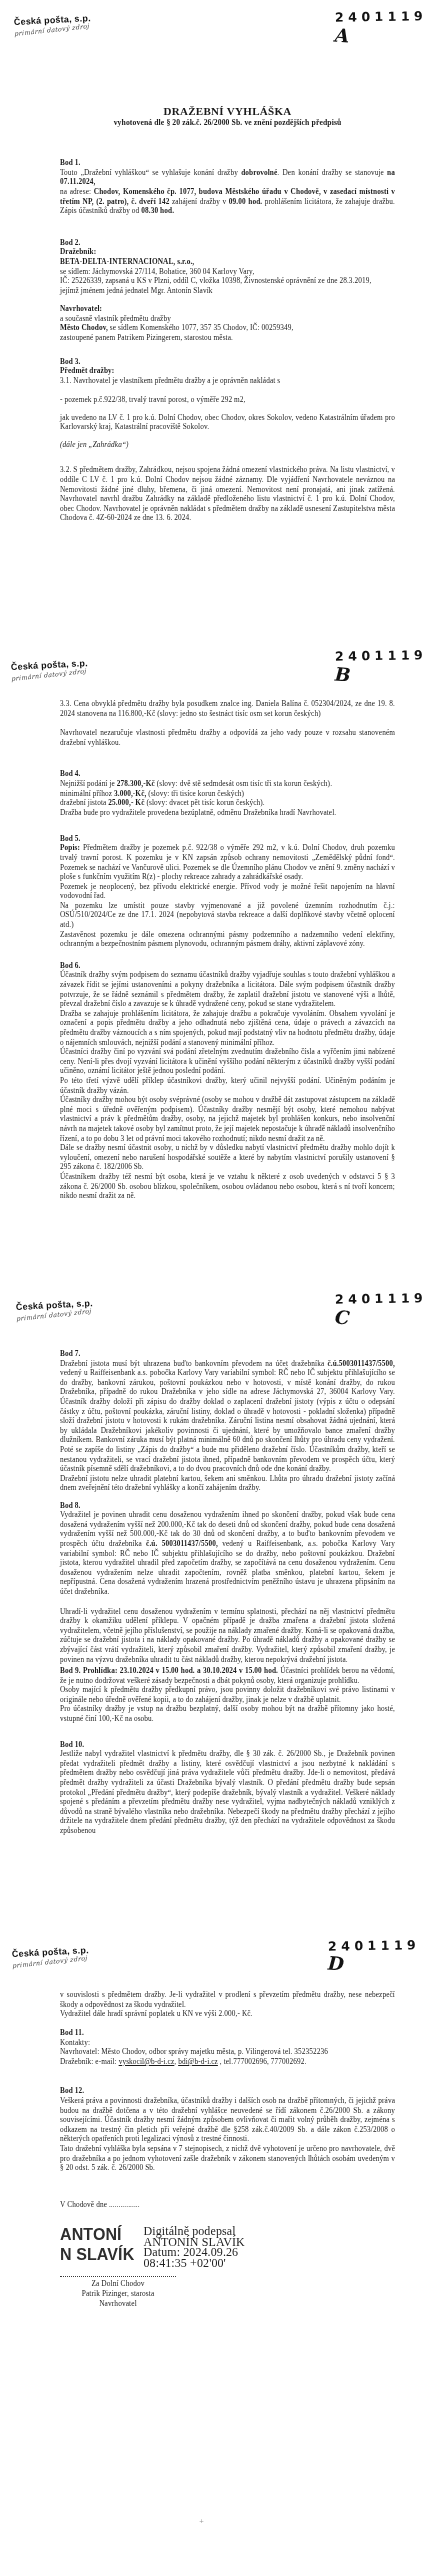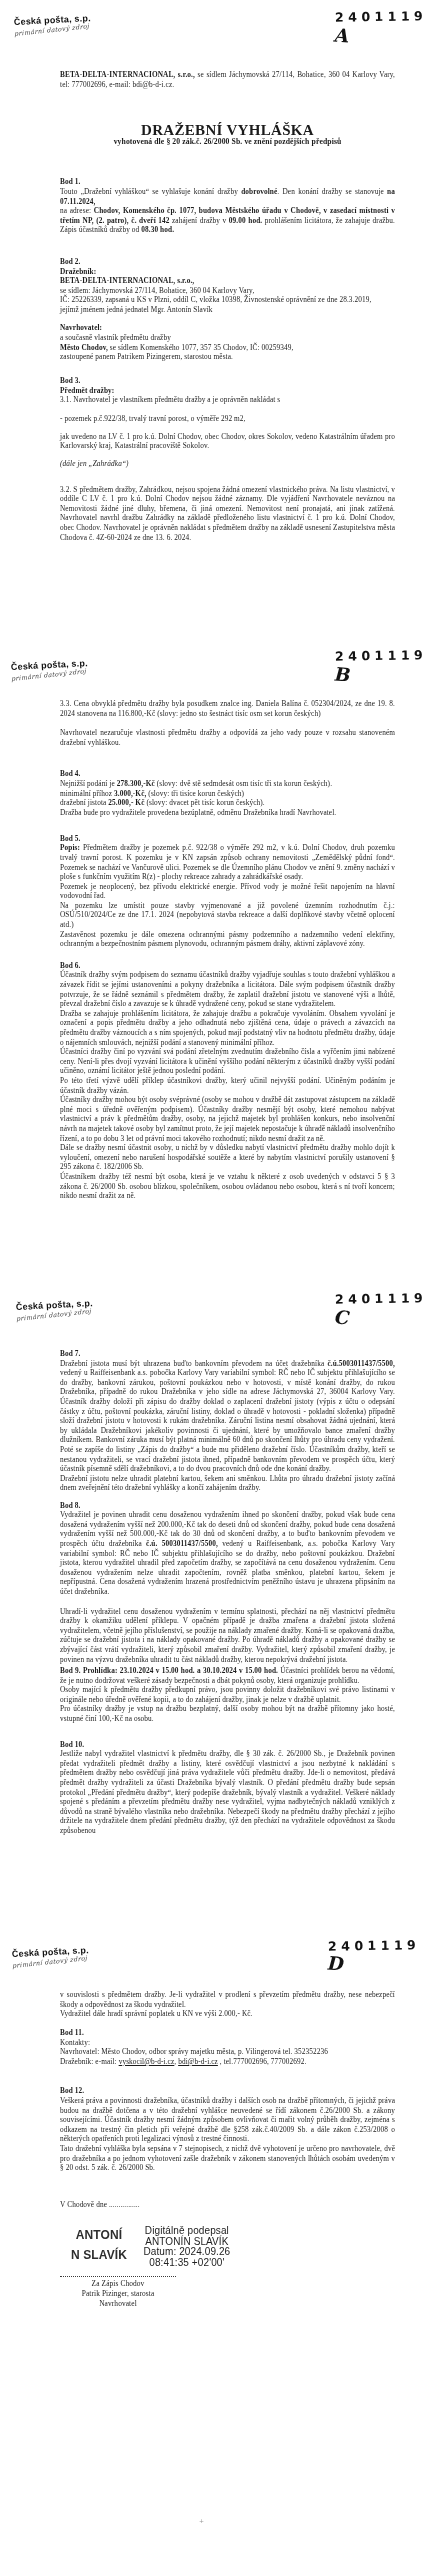--- a/index.html
+++ b/index.html
@@ -13,46 +13,45 @@
   .b{font-weight:bold;}
   .i{font-style:italic;}
   .u{text-decoration:underline;}
   .ctr{text-align:center;}
   .post-stamp{position:absolute;transform:rotate(-3deg);color:#111;}
   .post-org{font-family:"Liberation Sans","DejaVu Sans",sans-serif;font-weight:bold;font-size:9px;letter-spacing:0.2px;}
   .post-sub{font-family:"DejaVu Serif",serif;font-style:italic;font-size:6.3px;transform:rotate(-3deg) skewX(-6deg);opacity:.82;margin-top:0.5px;letter-spacing:0.3px;white-space:nowrap;}
   .doc-number{position:absolute;display:flex;align-items:flex-start;gap:5.5px;color:#131313;flex-direction:column;}
   .doc-num-digits{font-family:"DejaVu Sans",sans-serif;font-weight:bold;font-size:12.6px;letter-spacing:4.4px;transform:rotate(-1deg);}
   .doc-num-letter{font-family:"DejaVu Serif",serif;font-weight:bold;font-style:italic;font-size:18.6px;line-height:1;margin-top:-2.7px;transform:rotate(4deg);}
-  .title{font-size:15px;font-weight:bold;letter-spacing:0.3px;}
+  .title{font-size:11px;font-weight:bold;letter-spacing:0.3px;}
   .subtitle{font-size:7.7px;font-weight:bold;margin-top:1.1px;}
   .sig-row{display:flex;gap:5.5px;}
-  .sig-name{font-family:"Liberation Sans","DejaVu Sans",sans-serif;font-weight:bold;font-size:12px;line-height:20px;color:#2e2e2e;width:78px;text-align:center;}
-  .sig-details{font-family:Liberation Sans, sans-serif;font-size:10px;line-height:10.4px;color:#222;padding-top:1.6px;text-align:center;}
+  .sig-name{font-family:"Liberation Sans","DejaVu Sans",sans-serif;font-weight:bold;font-size:16px;line-height:20px;color:#2e2e2e;width:78px;}
+  .sig-details{font-family:Liberation Serif, serif;font-size:12px;line-height:10.4px;color:#222;padding-top:1.6px;}
   .sig-cols{display:flex;justify-content:space-between;padding-right:12px;}
   .sig-col{text-align:center;font-size:7.4px;line-height:10px;}
   .sig-col.left{width:138px;}
   .sig-col.right{width:116px;}
   .dotted{border-top:1.1px dotted #3a3a3a;height:0;margin-bottom:2.7px;}
   .artifact{position:absolute;color:#9a9a9a;font-size:6px;font-family:"DejaVu Sans",sans-serif;}
 </style>
 </head>
 <body>
 
 <div class="page">
   <div class="post-stamp" style="left:13.7px;top:15.3px">
     <div class="post-org">Česká pošta, s.p.</div>
     <div class="post-sub">primární datový zdroj</div>
   </div>
   <div class="doc-number" style="left:335px;top:8.8px">
     <span class="doc-num-digits">2401119</span>
     <span class="doc-num-letter">A</span>
   </div>
   <div class="content" style="top:70px">
-    <p class="p"><span class="b">BETA-DELTA-INTERNACIONAL, s.r.o.,</span><span> se sídlem Jáchymovská 27/114, Bohatice, 360 04 Karlovy Vary, tel: 777002696, e-mail: bdi@b-d-i.cz.</span></p>
     <div class="ctr" style="margin-top:37px">
       <div class="title">DRAŽEBNÍ VYHLÁŠKA</div>
       <div class="subtitle">vyhotovená dle § 20 zák.č. 26/2000 Sb. ve znění pozdějších předpisů</div>
     </div>
     <div class="h" style="margin-top:31px">Bod 1.</div>
     <p class="p"><span>Touto „Dražební vyhláškou“ se vyhlašuje konání dražby </span><span class="b">dobrovolné</span><span>.  Den konání dražby se stanovuje </span><span class="b">na 07.11.2024,</span><br>
       <span>na adrese: </span><span class="b">Chodov,  Komenského čp. 1077, budova Městského úřadu v Chodově, v zasedací místnosti v třetím NP, (2. patro), č. dveří 142</span><span> zahájení  dražby v </span><span class="b">09.00  hod.</span><span> prohlášením licitátora, že zahajuje dražbu. Zápis účastníků dražby od </span><span class="b">08.30 hod.</span></p>
     <div class="h" style="margin-top:22px">Bod 2.</div>
     <div class="ln b">Dražebník:</div>
     <div class="ln b">BETA-DELTA-INTERNACIONAL, s.r.o.,</div>
@@ -160,21 +159,21 @@
       <div class="sig-details">
         <div>Digitálně podepsal</div>
         <div>ANTONÍN SLAVÍK</div>
         <div>Datum: 2024.09.26</div>
         <div>08:41:35 +02'00'</div>
       </div>
     </div>
     <div class="sig-cols" style="margin-top:7.7px">
       <div class="sig-col right">
         <div class="dotted"></div>
-        <div>Za Zápis Chodov</div>
+        <div>Za Dolní Chodov</div>
         <div>Patrik Pizinger, starosta</div>
         <div>Navrhovatel</div>
       </div>
     </div>
   </div>
   <div class="artifact" style="left:199px;top:585px">+</div>
 </div>
 
 
 </body></html>

